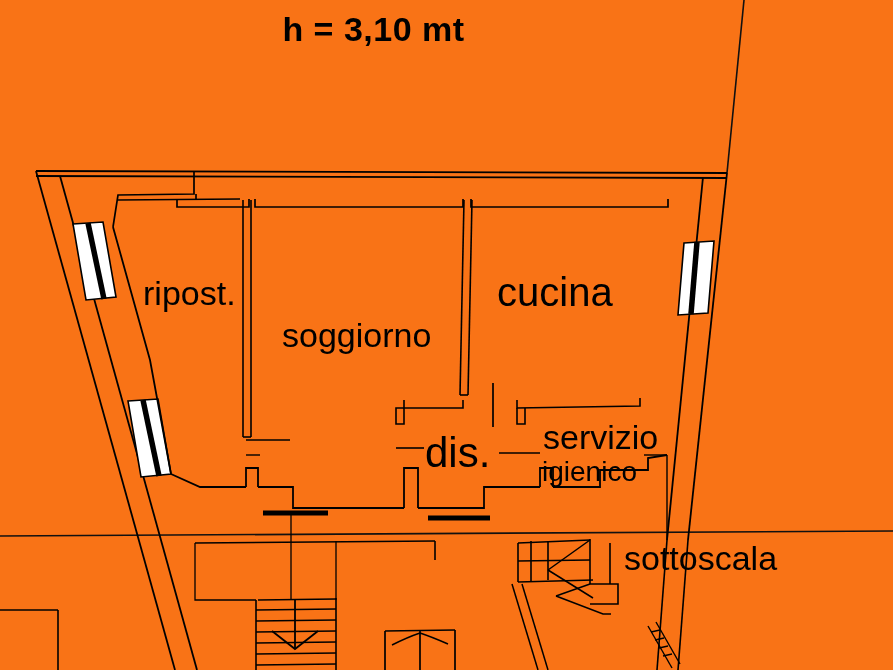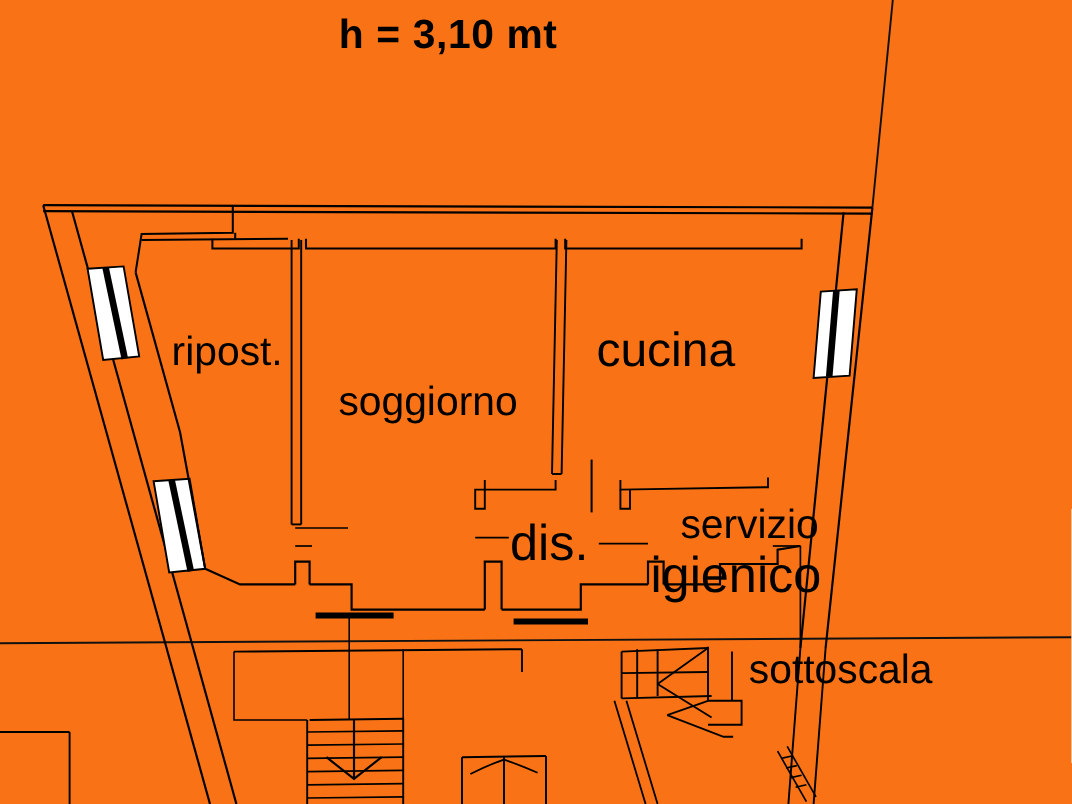--- a/index.html
+++ b/index.html
@@ -45,22 +45,22 @@
     font-family: "Liberation Sans", sans-serif;
     color: #000000;
     white-space: nowrap;
     line-height: 1.0;
     pointer-events: none;
   }
   .rl-ripost   { left: 143px; top: 276px; font-size: 34px; }
   .rl-sogg     { left: 282px; top: 318px; font-size: 34px; }
   .rl-cucina   { left: 497px; top: 272px; font-size: 40px; }
   .rl-dis      { left: 425px; top: 432px; font-size: 42px; }
-  .rl-serv     { left: 543px; top: 420px; font-size: 34px; margin-left: 24px; }
-  .rl-igie     { left: 542px; top: 458px; font-size: 42px; }
+  .rl-serv     { left: 543px; top: 420px; font-size: 34px; }
+  .rl-igie     { left: 542px; top: 458px; font-size: 28px; }
   .rl-sotto    { left: 624px; top: 541px; font-size: 34px; }
 </style>
 </head>
 <body>
 
 <div id="plan-root">
 
   <svg id="plan-svg" viewBox="0 0 893 670" xmlns="http://www.w3.org/2000/svg">
 
     <g fill="none" stroke="#111111" stroke-width="1.6">

